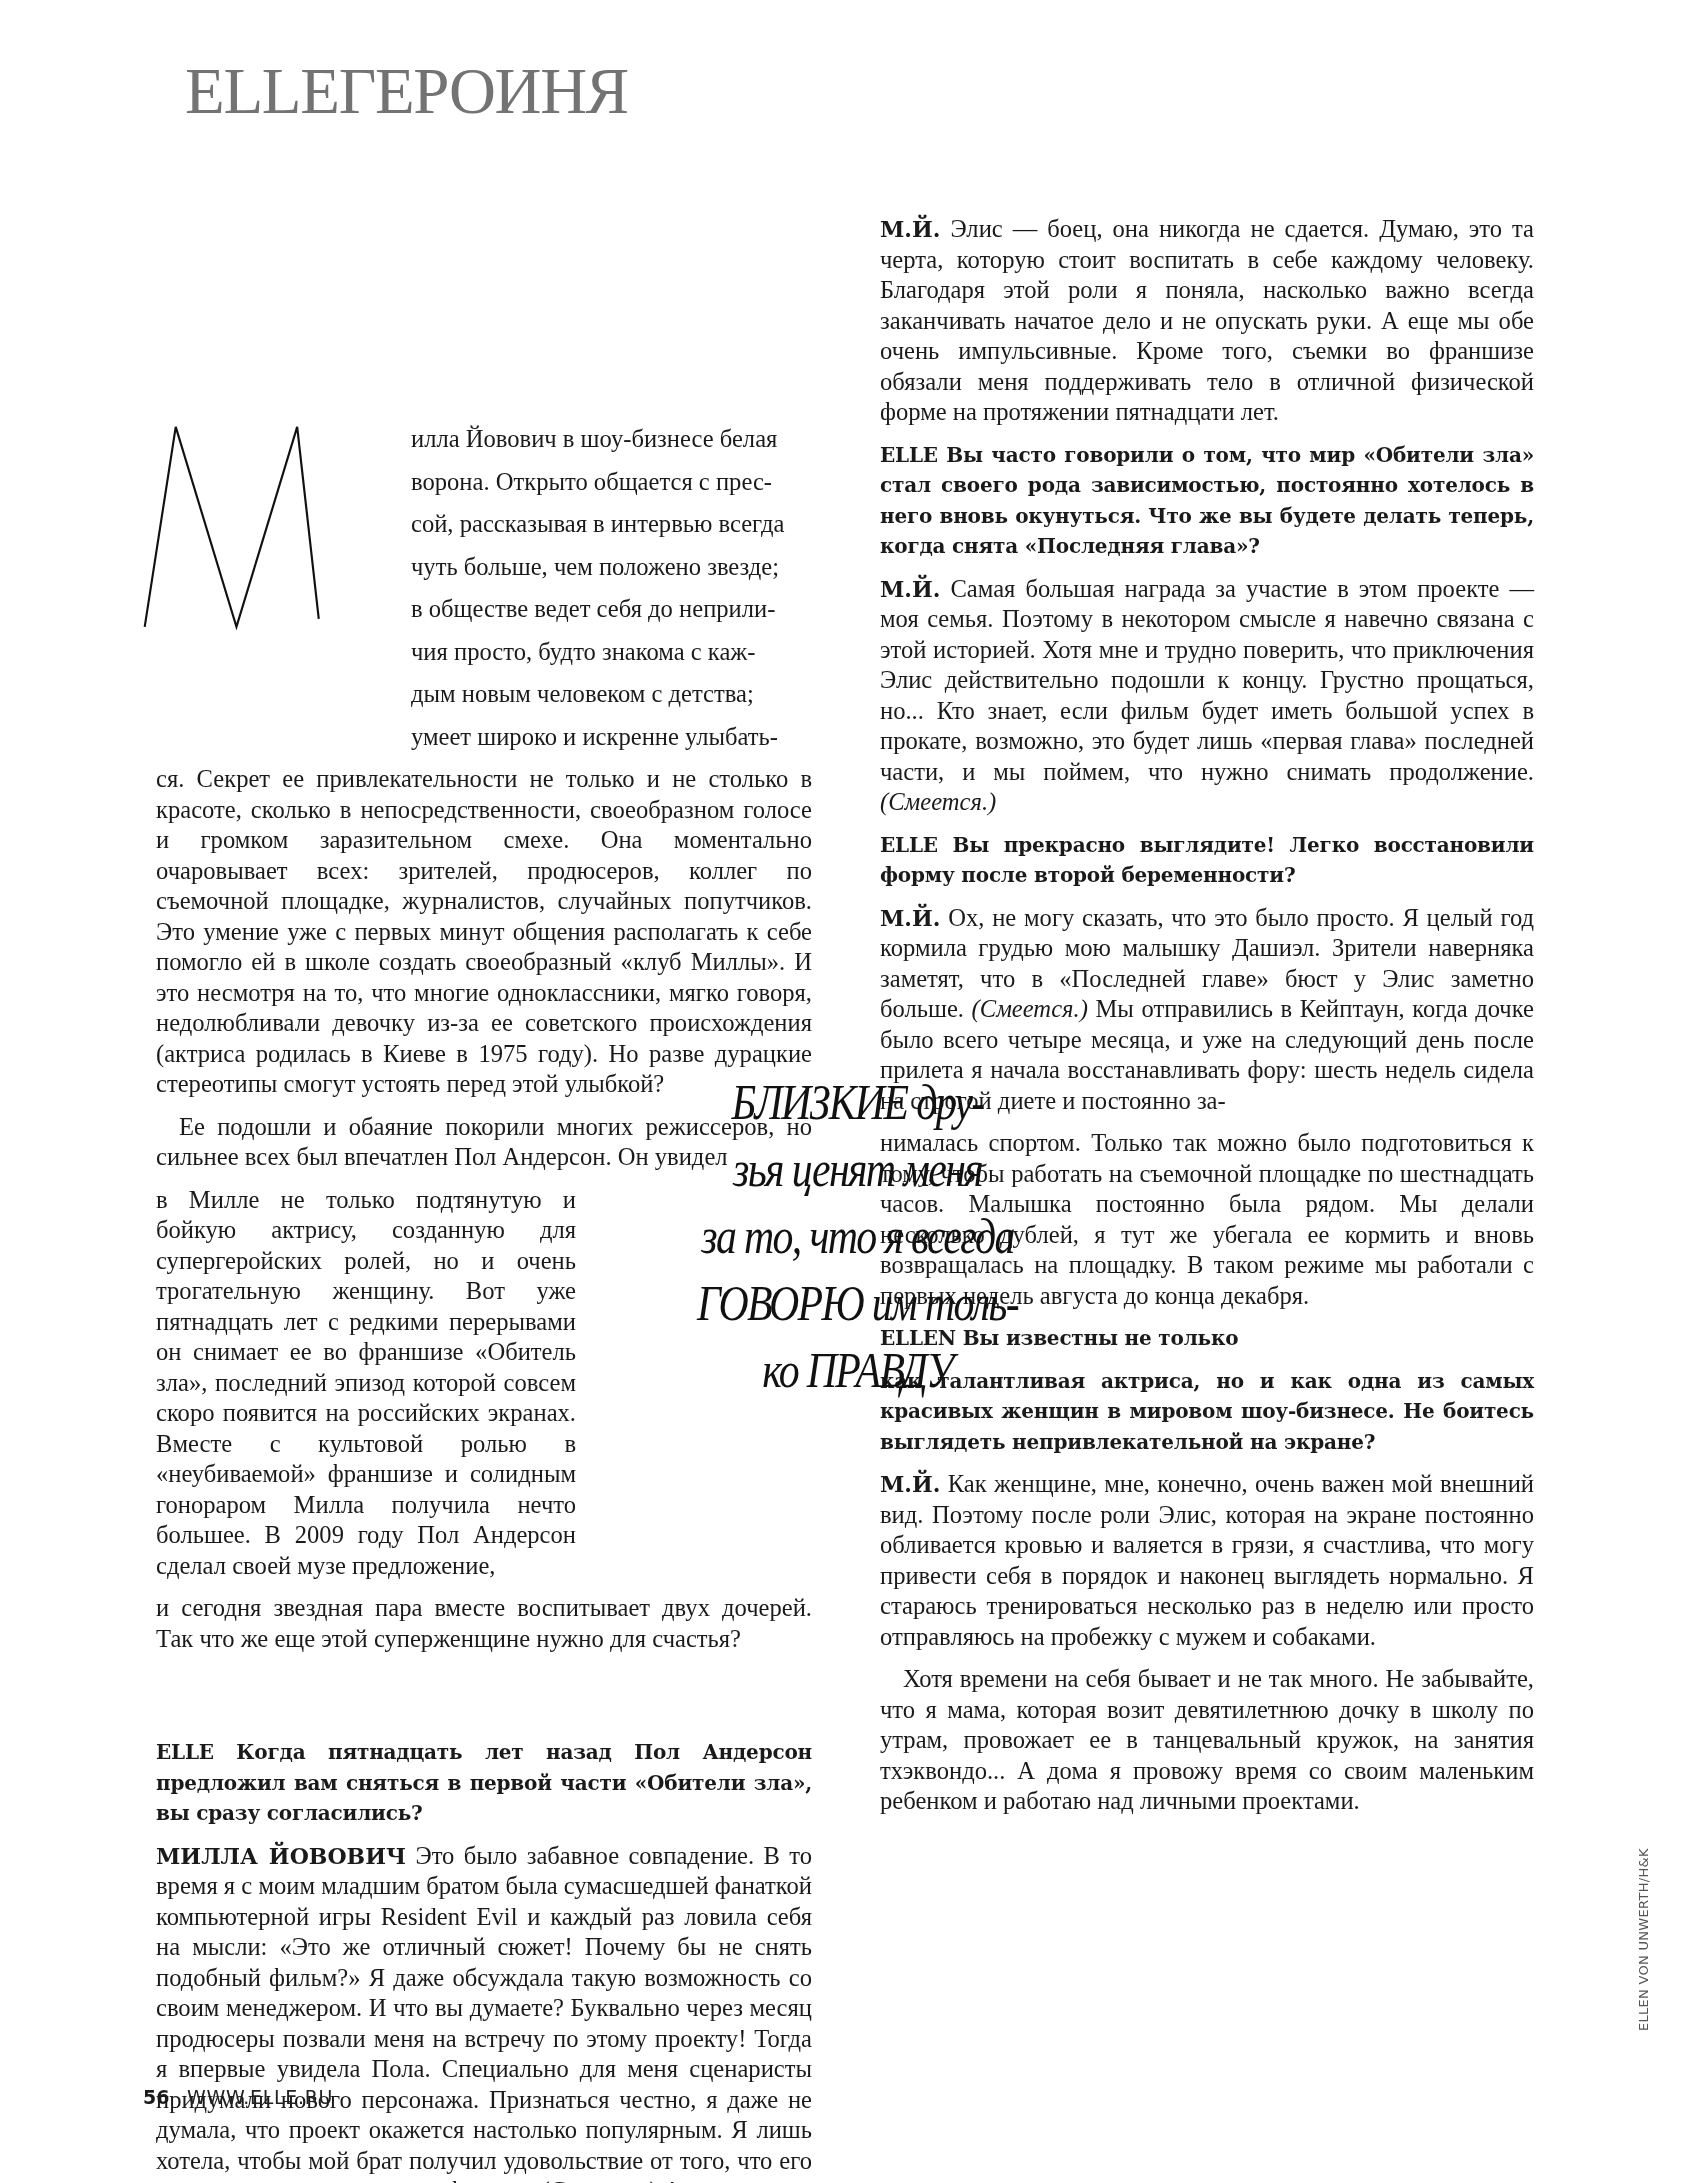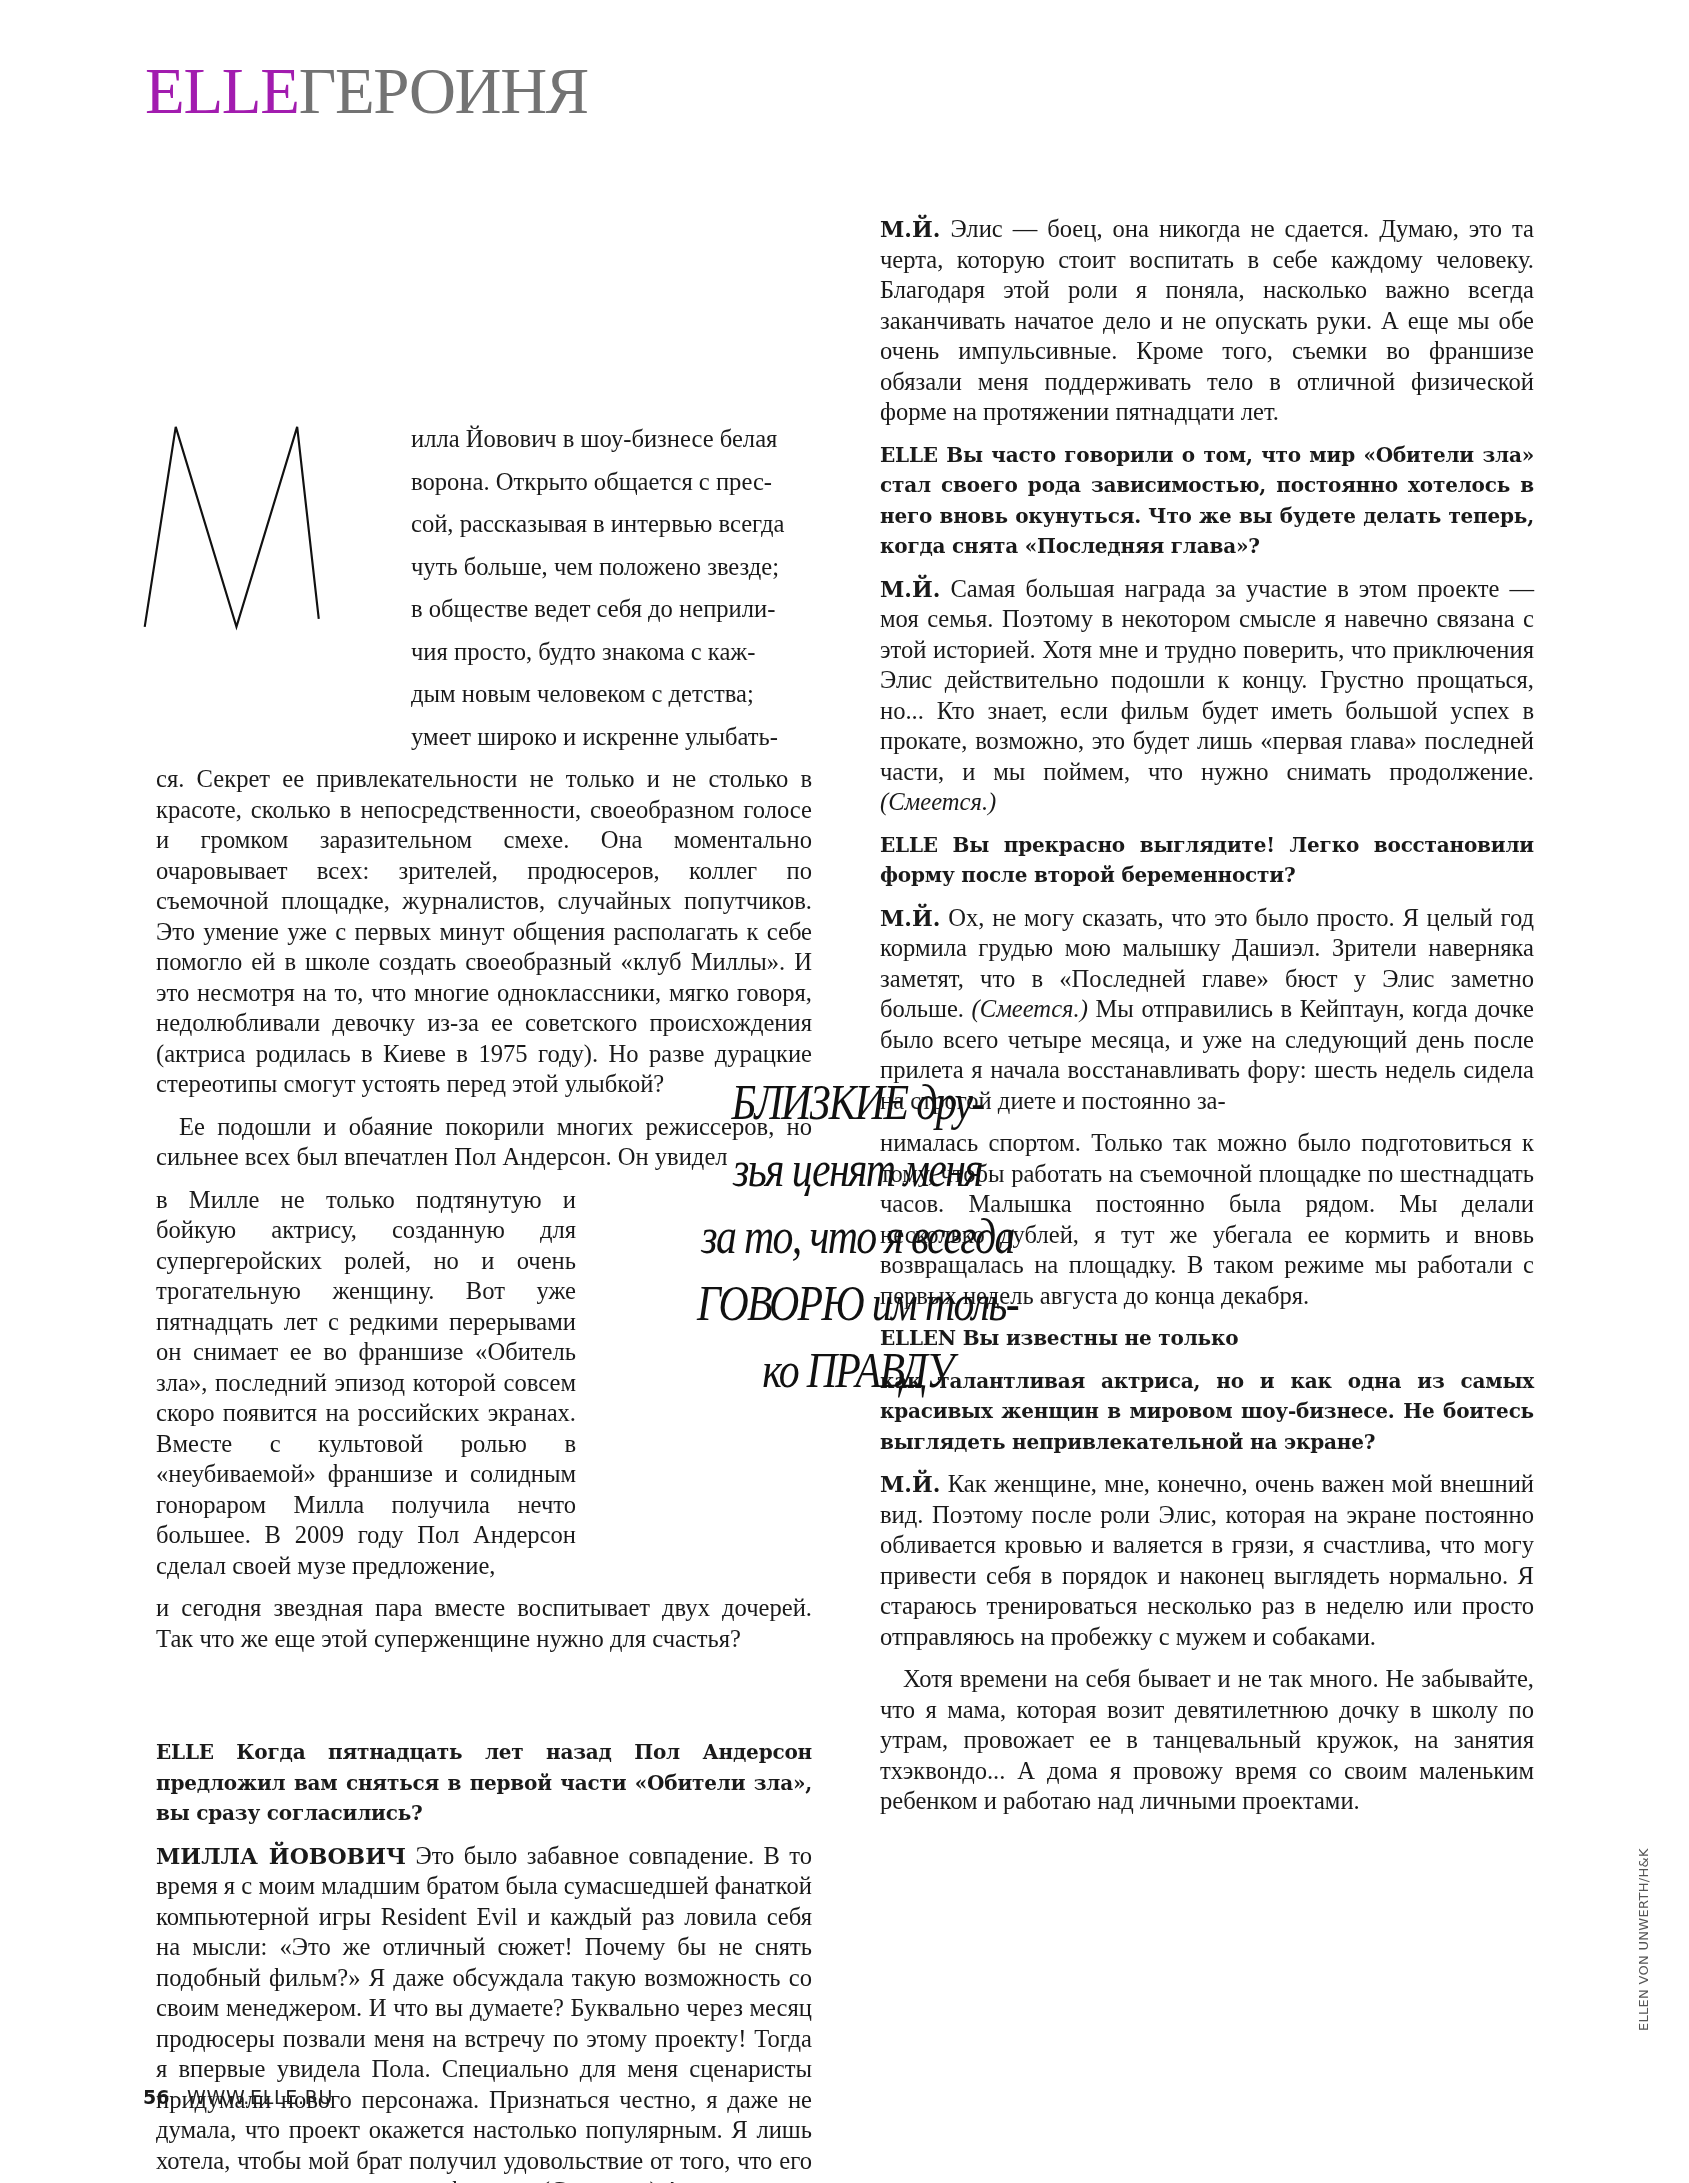--- a/index.html
+++ b/index.html
@@ -1,20 +1,20 @@
 <!DOCTYPE html>
 <html style="font-size:10.8px"><head>
 <meta charset="utf-8">
 <style>
   html, body { margin:0; padding:0; background:#ffffff; }
   body { width:1689px; height:2183px; position:relative; overflow:hidden; color:#1a1a1a;
          font-family:"Liberation Serif","DejaVu Serif",serif; }
   .masthead { position:absolute; left:145px; top:59px; font-size:65px; letter-spacing:-1.3px;
               font-family:"Liberation Serif",serif; line-height:1; white-space:nowrap; }
-  .masthead .brand { color:#a21caf; }
+  .masthead .brand { color:#737373;margin-left:40px; }
   .masthead .rubric { color:#737373;margin-top:21px; }
 
   .col { position:absolute; font-size:24.6px; line-height:30.5px; }
   .col p { margin:12px; text-align:justify; text-align-last:left; }
   .col .indent { text-indent:23px; }
   .q { font-weight:bold; font-family:"DejaVu Serif","Liberation Serif",serif; font-size:20px; line-height:30.5px; letter-spacing:-0.2px; }
   .spk { font-weight:bold; font-family:"DejaVu Serif",serif; font-size:22px; }
   em { font-style:italic; }
 
   #col-left { left:144px; top:412px; width:680px; }

